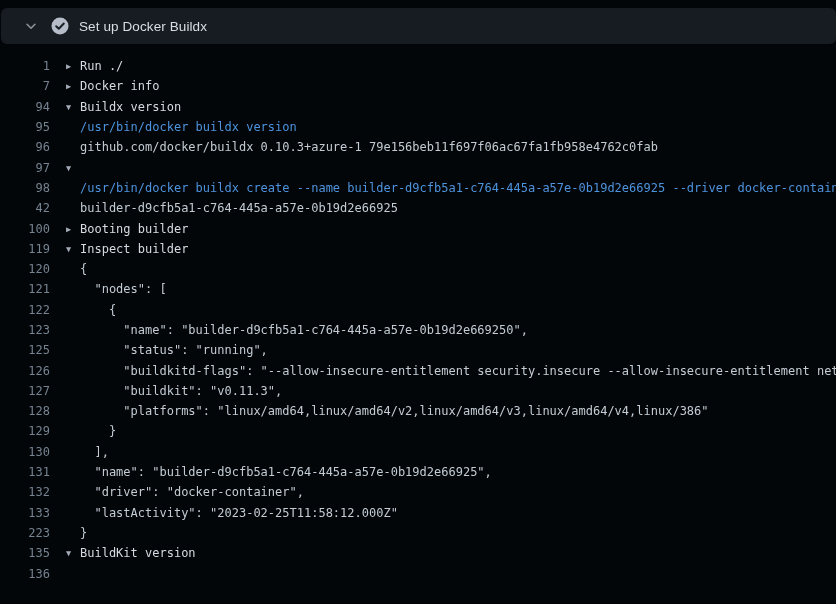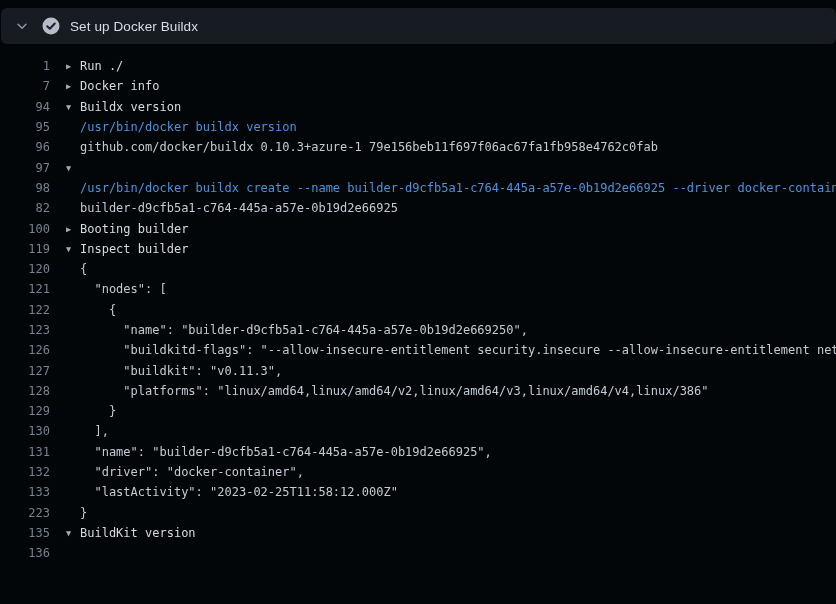--- a/index.html
+++ b/index.html
@@ -24,20 +24,21 @@
   }
   .step-header {
     position: absolute;
     top: 8px; left: 1px; right: 0;
     height: 36px;
     background: var(--header-bg);
     border-radius: 6px;
     display: flex;
     align-items: center;
     cursor: pointer;
+    padding-left: 9px;
   }
   .chevron { margin-left: 14px; flex: none; display: flex; }
   .check-circle { margin-left: 13px; flex: none; display: flex; }
   .step-title {
     margin-left: 10px;
     font-family: "Liberation Sans", "DejaVu Sans", sans-serif;
     font-size: 13.5px;
     font-weight: 500;
     color: var(--title-color);
     letter-spacing: 0.1px;
@@ -129,21 +130,21 @@
     <div class="log-row group-expanded">
     <span class="num">97</span>
     <span class="arrow">▼</span>
   </div>
     <div class="log-row command plain">
     <span class="num">98</span>
     
     <span class="text">/usr/bin/docker buildx create --name builder-d9cfb5a1-c764-445a-a57e-0b19d2e66925 --driver docker-container</span>
   </div>
     <div class="log-row output plain">
-    <span class="num">82</span>
+    <span class="num">42</span>
     
     <span class="text">builder-d9cfb5a1-c764-445a-a57e-0b19d2e66925</span>
   </div>
     <div class="log-row group-collapsed">
     <span class="num">100</span>
     <span class="arrow">▶</span>
     <span class="text">Booting builder</span>
   </div>
     <div class="log-row group-expanded">
     <span class="num">119</span>
@@ -164,20 +165,25 @@
     <span class="num">122</span>
     
     <span class="text">    {</span>
   </div>
     <div class="log-row output plain">
     <span class="num">123</span>
     
     <span class="text">      "name": "builder-d9cfb5a1-c764-445a-a57e-0b19d2e669250",</span>
   </div>
     <div class="log-row output plain">
+    <span class="num">125</span>
+    
+    <span class="text">      "status": "running",</span>
+  </div>
+    <div class="log-row output plain">
     <span class="num">126</span>
     
     <span class="text">      "buildkitd-flags": "--allow-insecure-entitlement security.insecure --allow-insecure-entitlement network.host",</span>
   </div>
     <div class="log-row output plain">
     <span class="num">127</span>
     
     <span class="text">      "buildkit": "v0.11.3",</span>
   </div>
     <div class="log-row output plain">

